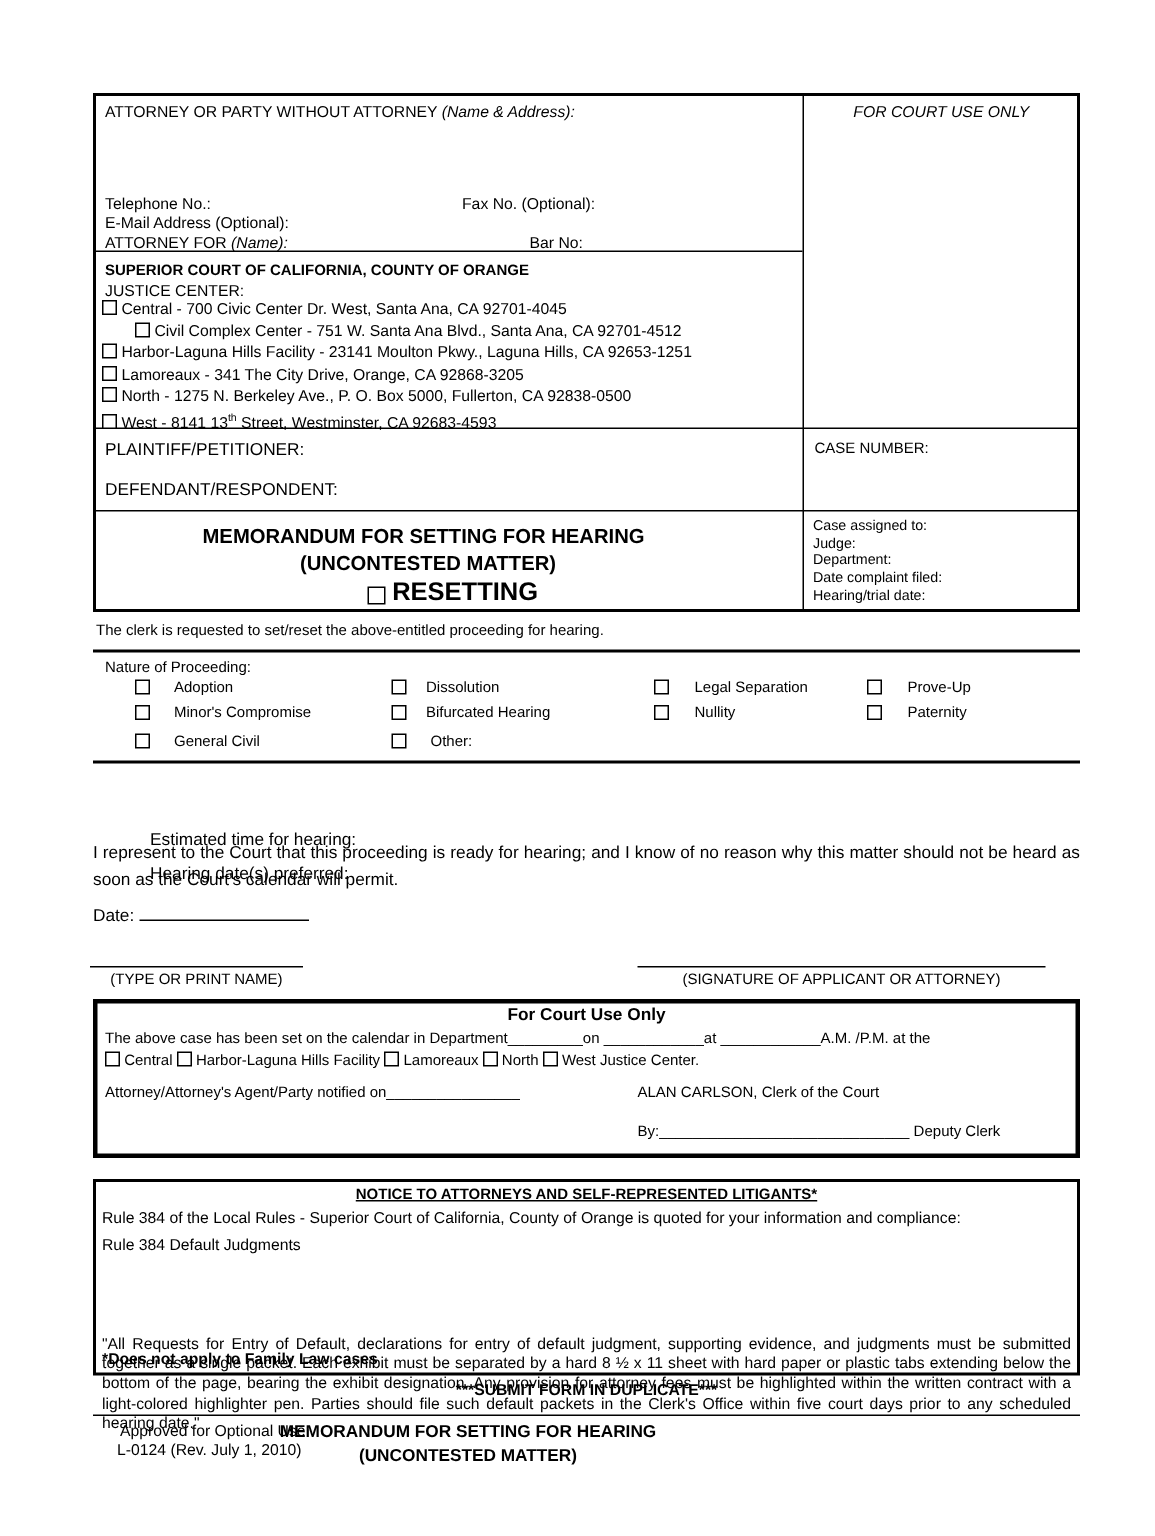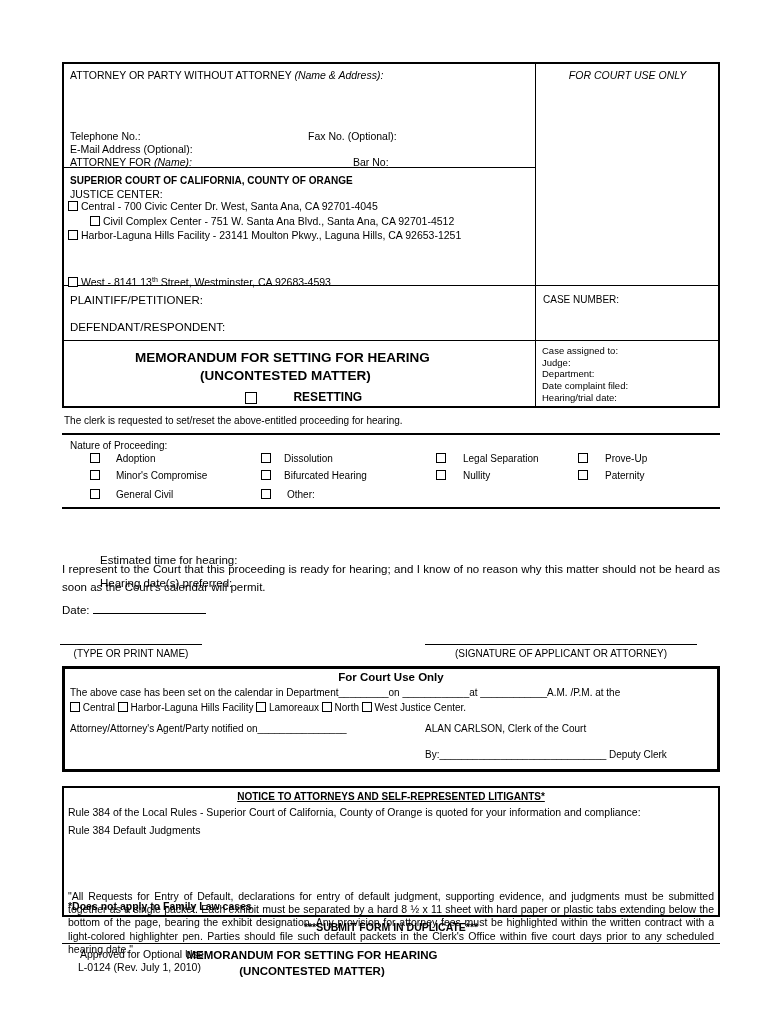--- a/index.html
+++ b/index.html
@@ -14,21 +14,21 @@
   .b { font-weight:bold; }
   .i { font-style:italic; }
   .u { text-decoration:underline; }
   .ctr { text-align:center; }
   .jst { text-align:justify; }
   .f95  { font-size:9.5px;  line-height:11.5px; }
   .f10  { font-size:10px;   line-height:12px; }
   .f105 { font-size:10.5px; line-height:13px; }
   .f11  { font-size:10px;   line-height:13px; }
   .f115 { font-size:11.5px; line-height:14px; }
-  .f125 { font-size:12px; line-height:14px;margin-left:32px; }
+  .f125 { font-size:17px; line-height:14px; }
   .f135 { font-size:13.5px; line-height:16px; }
   .box  { position:absolute; border:2px solid #000; background:transparent; }
   .hline { position:absolute; background:#000; height:1px; }
   .hline2 { position:absolute; background:#000; height:2px; }
   .vline { position:absolute; background:#000; width:1px; }
   .cb {
     display:inline-block; width:10px; height:10px;
     border:1.2px solid #000; background:#fff; vertical-align:-1px;
   }
   .cb-lg { width:12px; height:12px; vertical-align:-2px; }
@@ -54,20 +54,22 @@
   <div class="abs f105" style="left:70px; top:143px;">E-Mail Address (Optional):</div>
   <div class="abs f105" style="left:70px; top:156px;"><span>ATTORNEY FOR </span><span class="i">(Name):</span></div>
   <div class="abs f105" style="left:353px; top:156px;">Bar No:</div>
 
   <div class="abs f11 b" style="left:70px; top:174px;">SUPERIOR COURT OF CALIFORNIA, COUNTY OF ORANGE</div>
   <div class="abs f105" style="left:70px; top:188px;">JUSTICE CENTER:</div>
 
   <div class="abs f105" style="left:68px; top:200px;"><span class="cb"></span> <span>Central - 700 Civic Center Dr. West, Santa Ana, CA 92701-4045</span></div>
   <div class="abs f105" style="left:68px; top:215px;padding-left:22px;"><span class="cb"></span> <span>Civil Complex Center - 751 W. Santa Ana Blvd., Santa Ana, CA 92701-4512</span></div>
   <div class="abs f105" style="left:68px; top:229px;"><span class="cb"></span> <span>Harbor-Laguna Hills Facility - 23141 Moulton Pkwy., Laguna Hills, CA 92653-1251</span></div>
+  <div class="abs f105" style="left:68px; top:244px;"><span class="cb"></span> <span>Lamoreaux - 341 The City Drive, Orange, CA 92868-3205</span></div>
+  <div class="abs f105" style="left:68px; top:258px;"><span class="cb"></span> <span>North - 1275 N. Berkeley Ave., P. O. Box 5000, Fullerton, CA 92838-0500</span></div>
   <div class="abs f105" style="left:68px; top:272px;"><span class="cb"></span> <span><span>West - 8141 13</span><sup style="font-size:7px;">th</sup><span> Street, Westminster, CA 92683-4593</span></span></div>
 
   <div class="abs f115" style="left:70px; top:293px;">PLAINTIFF/PETITIONER:</div>
   <div class="abs f115" style="left:70px; top:320px;">DEFENDANT/RESPONDENT:</div>
   <div class="abs f11" style="left:543px; top:293px;">CASE NUMBER:</div>
 
   <div class="abs f135 b" style="left:135px; top:350px;">MEMORANDUM FOR SETTING FOR HEARING</div>
   <div class="abs f135 b" style="left:200px; top:368px;">(UNCONTESTED MATTER)</div>
   <div class="abs" style="left:245px; top:388px;"><span class="cb cb-lg"></span> <span class="f125 b" style="vertical-align:1px;">RESETTING</span></div>
 

